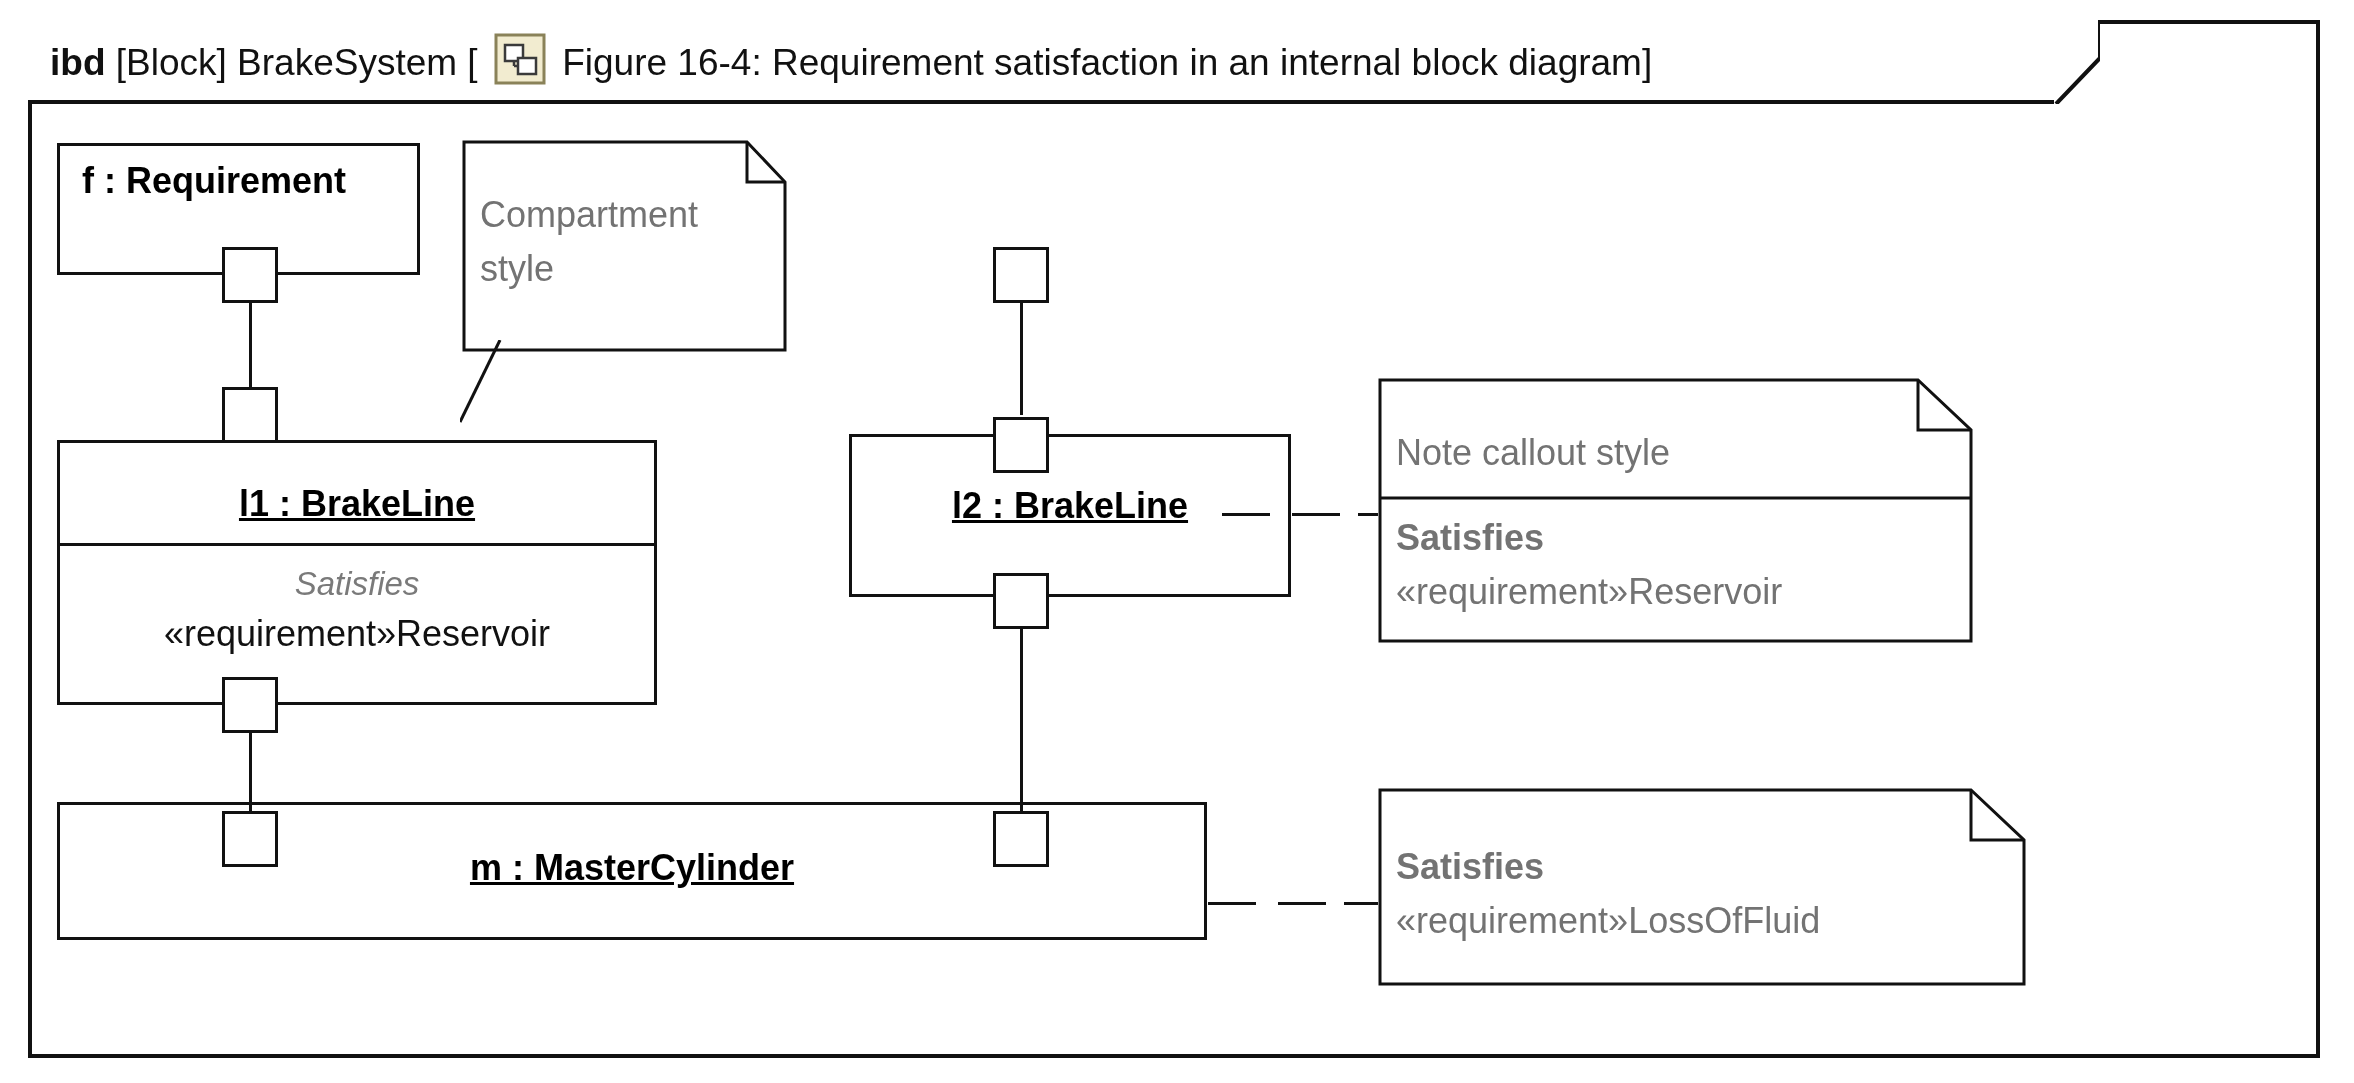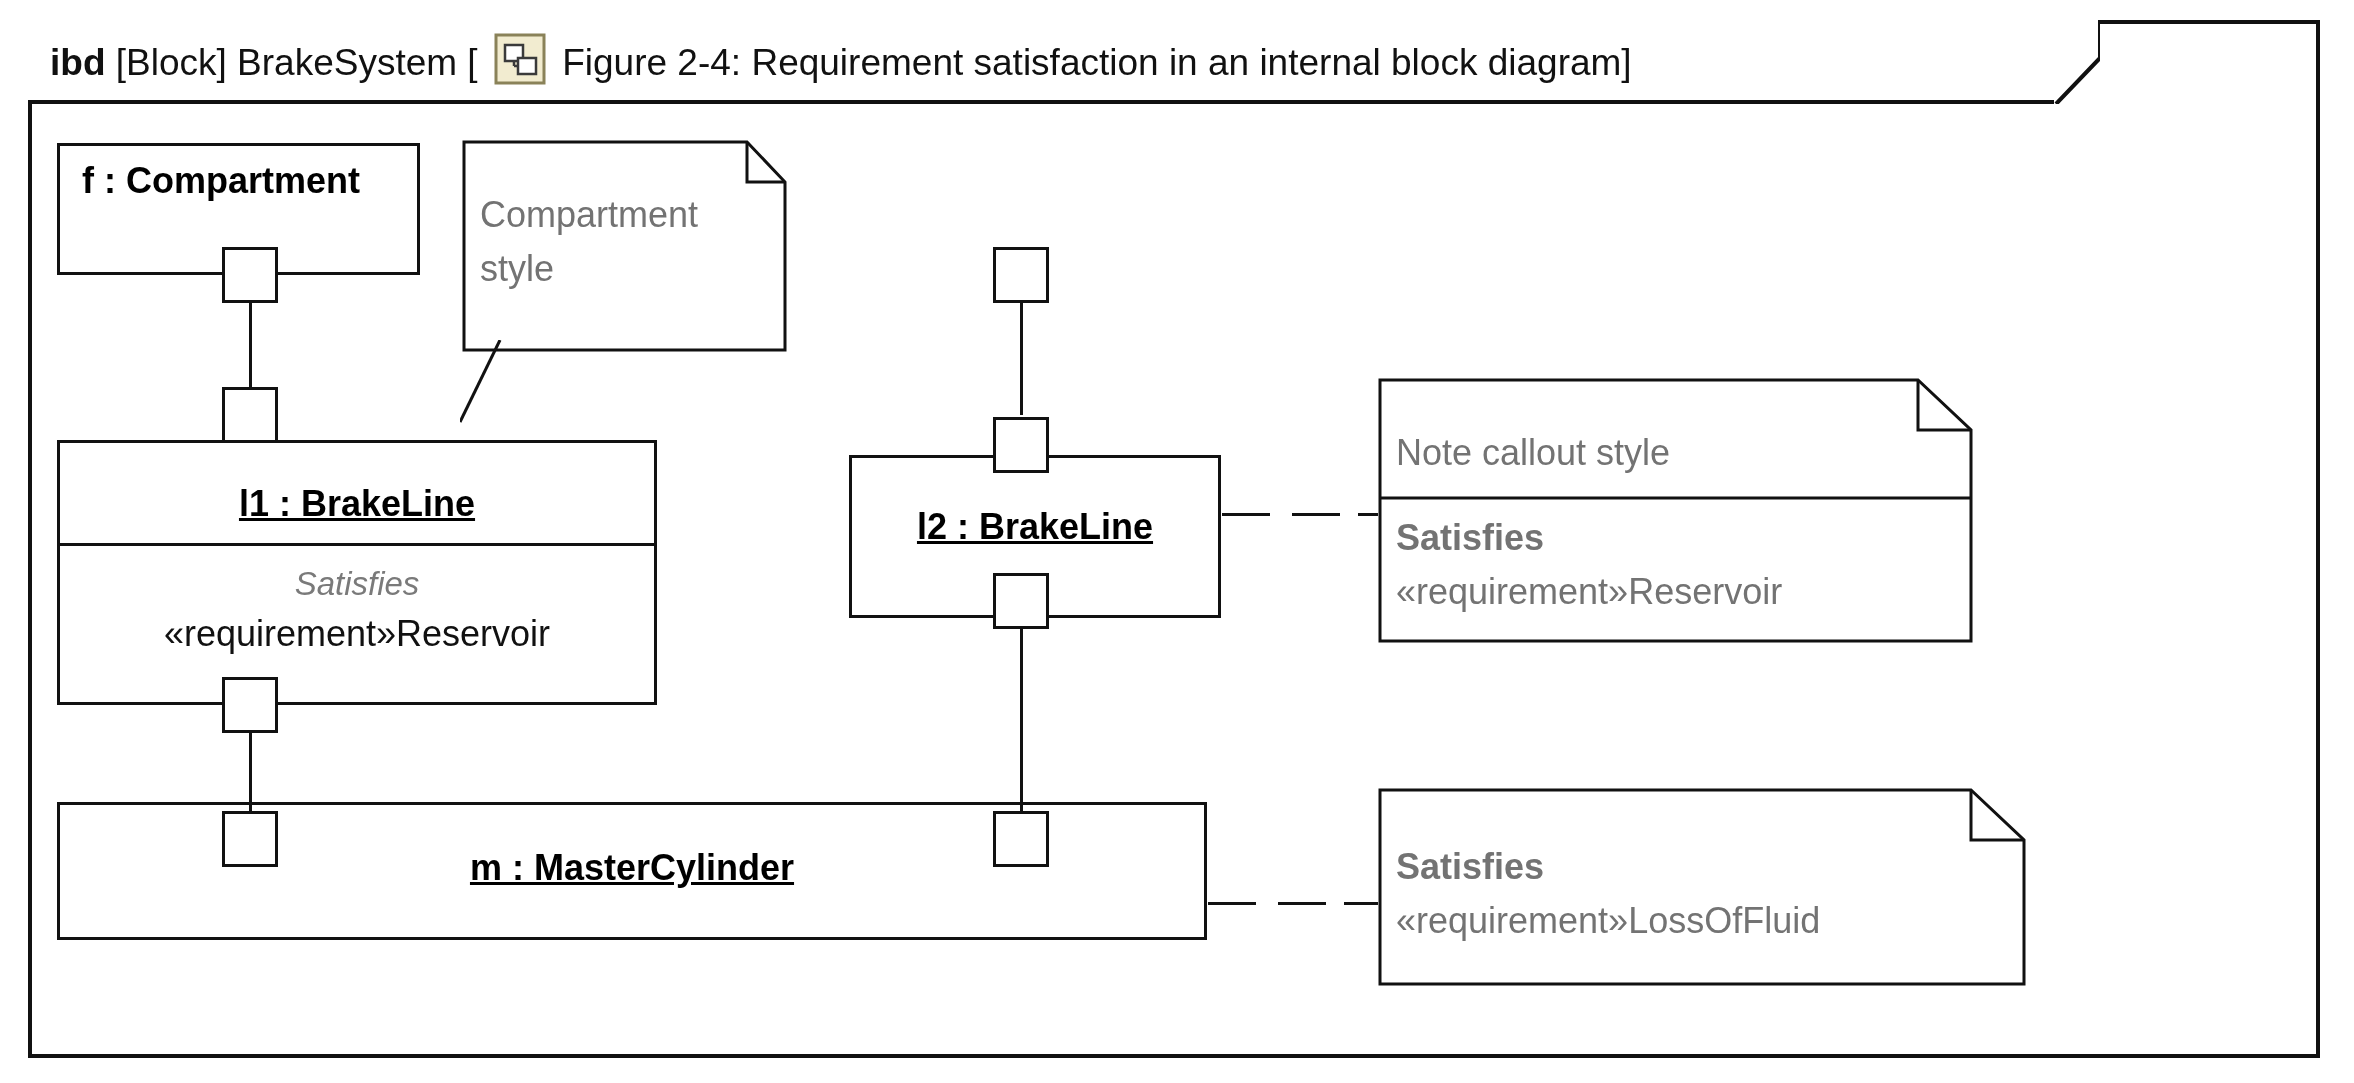--- a/index.html
+++ b/index.html
@@ -185,26 +185,26 @@
     <div class="header-text">
       <span class="header-kind">ibd</span>
       <span>[Block] BrakeSystem [</span>
       <svg class="diagram-icon" viewBox="0 0 52 52">
         <rect x="2" y="2" width="48" height="48" fill="#f2ecd0" stroke="#8a8259" stroke-width="3"></rect>
         <rect x="11" y="12" width="18" height="16" fill="#ffffff" stroke="#3a3a3a" stroke-width="2.5"></rect>
         <rect x="24" y="25" width="18" height="16" fill="#ffffff" stroke="#3a3a3a" stroke-width="2.5"></rect>
         <line x1="20" y1="28" x2="20" y2="33" stroke="#3a3a3a" stroke-width="2.5"></line>
         <line x1="20" y1="33" x2="24" y2="33" stroke="#3a3a3a" stroke-width="2.5"></line>
       </svg>
-      <span>Figure 2-4: Requirement satisfaction in an internal block diagram]</span>
+      <span>Figure 16-4: Requirement satisfaction in an internal block diagram]</span>
     </div>
   </div>
 
   <div class="box" style="left:57px; top:143px; width:363px; height:132px;">
-    <div class="box-title title-left">f : Compartment</div>
+    <div class="box-title title-left">f : Requirement</div>
   </div>
 
   <div class="port" style="left:222px; top:247px;"></div>
 
   <div class="line-v" style="left:249px; top:303px; height:112px;"></div>
   <div class="port" style="left:222px; top:387px;"></div>
 
   <div class="note" style="left:462px; top:140px; width:325px; height:212px;">
     <svg width="325" height="212" viewBox="0 0 325 212">
       <polygon points="2,2 285,2 323,42 323,210 2,210" fill="#ffffff" stroke="#111111" stroke-width="3"></polygon>
@@ -227,21 +227,21 @@
   <div class="box" style="left:57px; top:440px; width:600px; height:265px;">
     <div class="box-title title-center" style="top:40px;">l1 : BrakeLine</div>
     <div class="divider" style="top:100px;"></div>
     <div class="compartment-label" style="top:122px;">Satisfies</div>
     <div class="compartment-value" style="top:170px;">«requirement»Reservoir</div>
   </div>
   <div class="port" style="left:222px; top:677px;"></div>
   <div class="line-v" style="left:249px; top:733px; height:98px;"></div>
   <div class="port" style="left:222px; top:811px;"></div>
 
-  <div class="box" style="left:849px; top:455px; width:372px; height:163px;">
+  <div class="box" style="left:849px; top:434px; width:442px; height:163px;">
     <div class="box-title title-center" style="top:48px;">l2 : BrakeLine</div>
   </div>
   <div class="port" style="left:993px; top:573px;"></div>
   <div class="line-v" style="left:1020px; top:629px; height:202px;"></div>
   <div class="port" style="left:993px; top:811px;"></div>
 
   <div class="line-h" style="left:1222px; top:513px; width:48px;"></div>
   <div class="line-h" style="left:1292px; top:513px; width:48px;"></div>
   <div class="line-h" style="left:1358px; top:513px; width:20px;"></div>
 

